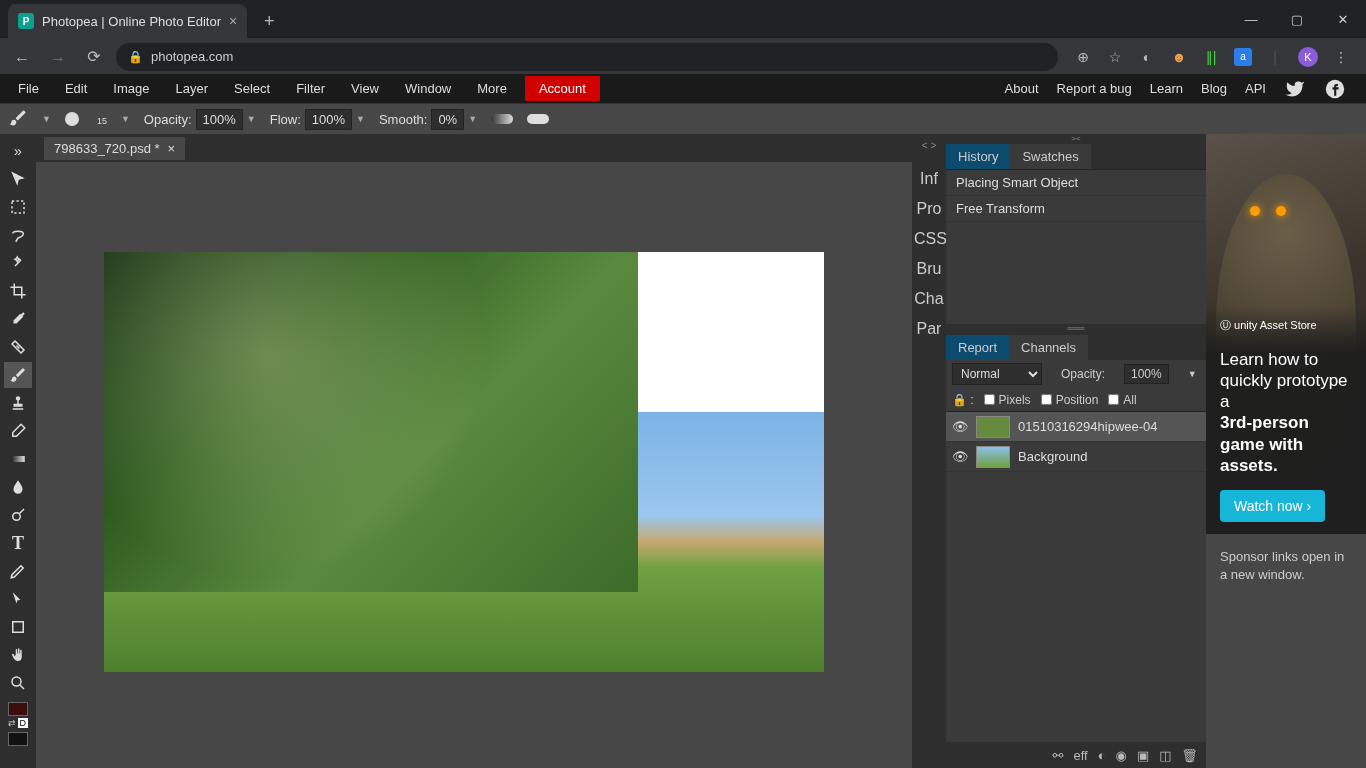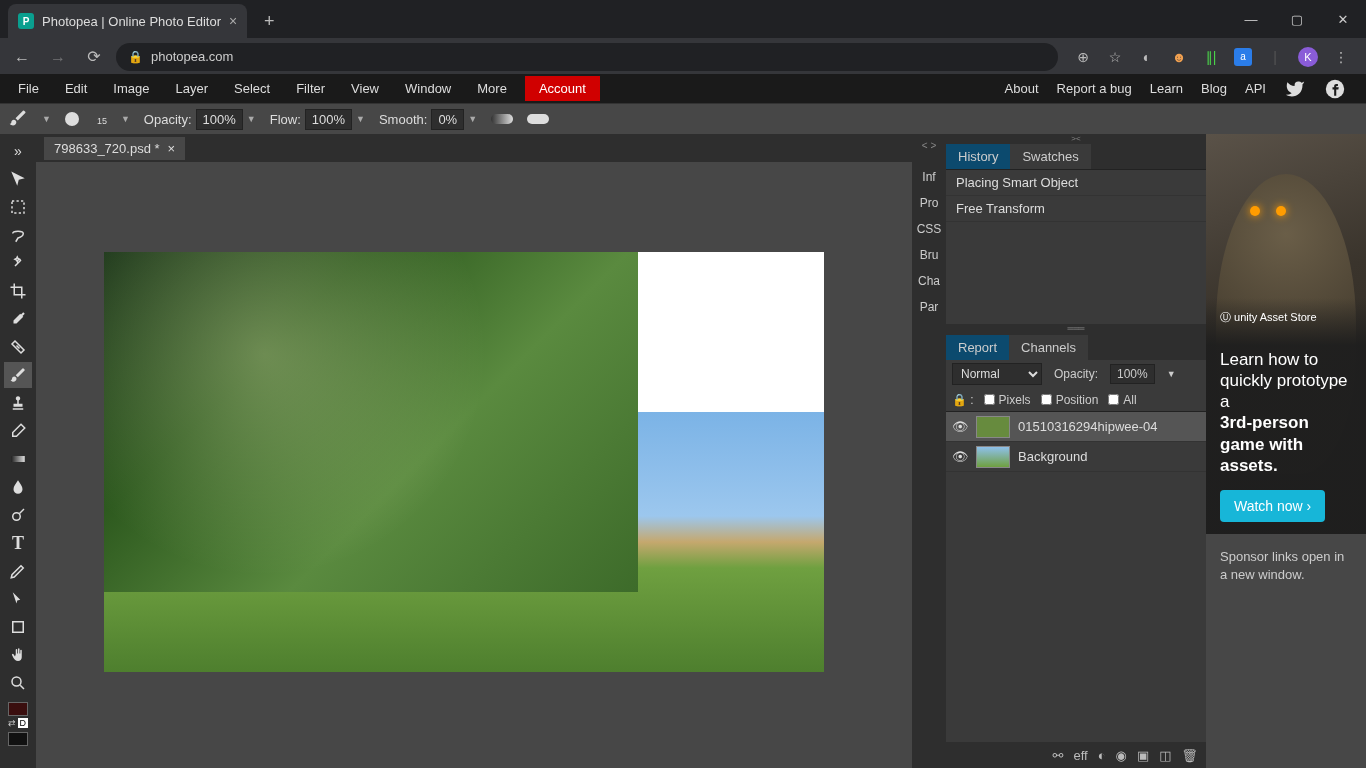--- a/index.html
+++ b/index.html
@@ -36,50 +36,50 @@
 .swatch2{width:20px;height:14px;background:#111;border:1px solid #666;margin-top:2px}
 .canvas-wrap{flex:1;background:#474747;display:flex;flex-direction:column}
 .doc-tabs{height:28px;background:#2e2e2e;display:flex;align-items:center;padding-left:8px}
 .doc-tab{padding:4px 10px;background:#474747;display:flex;align-items:center;gap:8px;font-size:13px}
 .canvas-area{flex:1;background:#474747;position:relative;overflow:hidden}
 .canvas{position:absolute;left:68px;top:90px;width:720px;height:420px;background:#fff}
 .canvas .img1{position:absolute;left:0;bottom:0;width:720px;height:260px;background:linear-gradient(to bottom,#7bb3e6 0%,#9cc7ee 40%,#c5a86e 50%,#6fa040 60%,#4e7f2e 100%)}
 .canvas .img2{position:absolute;left:0;top:0;width:534px;height:340px;background:linear-gradient(135deg,#1a3518 0%,#2e5a1f 30%,#5a8a3f 60%,#3d6b2a 100%);display:flex;align-items:center;justify-content:center}
 .canvas .img2::after{content:"";position:absolute;inset:0;background:radial-gradient(circle at 30% 30%,rgba(255,255,200,0.3),transparent 50%)}
 .side-pills{width:34px;background:#2e2e2e;display:flex;flex-direction:column;align-items:center;padding-top:30px}
-.pill{width:30px;padding:6px 0;text-align:center;font-size:12px;color:#ccc;cursor:pointer}
+.pill{width:30px;padding:6px 0;text-align:center;font-size:16px;color:#ccc;cursor:pointer}
 .panels{width:260px;background:#3a3a3a;display:flex;flex-direction:column}
 .panel-head{height:26px;background:#2e2e2e;display:flex;align-items:center;border-bottom:1px solid #222}
 .ptab{padding:5px 12px;font-size:13px;color:#ccc;cursor:pointer;background:#3a3a3a}
 .ptab.active{background:#0c4a6e}
 .handle{height:10px;background:#2e2e2e;text-align:center;font-size:8px;color:#888;line-height:10px}
 .hist{flex:0 0 154px;background:#3a3a3a;overflow:auto}
 .hist-item{padding:5px 10px;border-bottom:1px solid #333;font-size:13px;color:#ddd;cursor:pointer}
 .hist-item.sel{background:#555}
 .layers-head{height:26px;background:#2e2e2e;display:flex;align-items:center}
-.layer-opts{height:28px;display:flex;align-items:center;padding:0 6px;gap:12px;font-size:12px;color:#ccc;background:#3a3a3a}
+.layer-opts{height:28px;display:flex;align-items:center;padding:0 6px;gap:19px;font-size:12px;color:#ccc;background:#3a3a3a}
 .layer-opts select{background:#2e2e2e;border:1px solid #222;color:#ddd;padding:2px 4px;font-size:12px;width:90px}
 .layer-lock{height:24px;display:flex;align-items:center;padding:0 6px;gap:10px;font-size:12px;color:#ccc;background:#3a3a3a;border-bottom:1px solid #222}
 .layer-lock label{display:flex;align-items:center;gap:4px}
 .layer-lock input{width:11px;height:11px}
 .layer-list{flex:1;background:#3a3a3a}
 .layer{height:30px;display:flex;align-items:center;padding:0 6px;gap:8px;border-bottom:1px solid #333;cursor:pointer}
 .layer.sel{background:#555}
 .layer .eye{width:16px;font-size:13px}
 .layer .thumb{width:34px;height:22px;background:#678b3e;border:1px solid #888}
 .layer .thumb.bg{background:linear-gradient(#8ec0ea,#6fa040)}
 .panel-foot{height:26px;background:#2e2e2e;display:flex;align-items:center;justify-content:flex-end;gap:10px;padding:0 8px}
 .panel-foot span{font-size:13px;color:#bbb}
 .ad{width:160px;background:#474747;position:relative;display:flex;flex-direction:column}
 .ad-img{flex:0 0 400px;background:linear-gradient(160deg,#5a5248 0%,#3a342c 40%,#2a241c 100%);position:relative;overflow:hidden}
 .ad-monster{position:absolute;left:10px;top:40px;width:140px;height:300px;background:radial-gradient(circle at 50% 20%,#6a5e48,#3e362a 60%);border-radius:50% 50% 40% 40%}
 .ad-eyes{position:absolute;left:44px;top:72px;display:flex;gap:16px}
 .ad-eyes span{width:10px;height:10px;background:#ff9c00;border-radius:50%;box-shadow:0 0 8px #ff9c00}
 .ad-txt{position:absolute;bottom:0;left:0;right:0;padding:12px 14px;color:#fff;background:linear-gradient(transparent,rgba(30,30,30,0.95) 20%)}
-.ad-txt .unity{font-size:11px;margin-bottom:24px}
+.ad-txt .unity{font-size:11px;margin-bottom:16px}
 .ad-txt .line{font-size:17px;line-height:1.25}
 .ad-txt .bold{font-weight:bold}
 .ad-btn{background:#17b6d8;color:#fff;padding:8px 14px;border-radius:4px;font-size:14px;display:inline-flex;align-items:center;gap:6px;margin-top:14px}
 .ad-disc{padding:14px;font-size:13px;color:#ccc;line-height:1.4}
 .badge{position:absolute;top:6px;right:4px;width:34px;height:34px;background:#fff;border-radius:4px;display:flex;align-items:center;justify-content:center;color:#ee7a00;font-weight:bold;font-size:13px}
 </style>
 </head>
 <body>
 
 <div class="titlebar">

